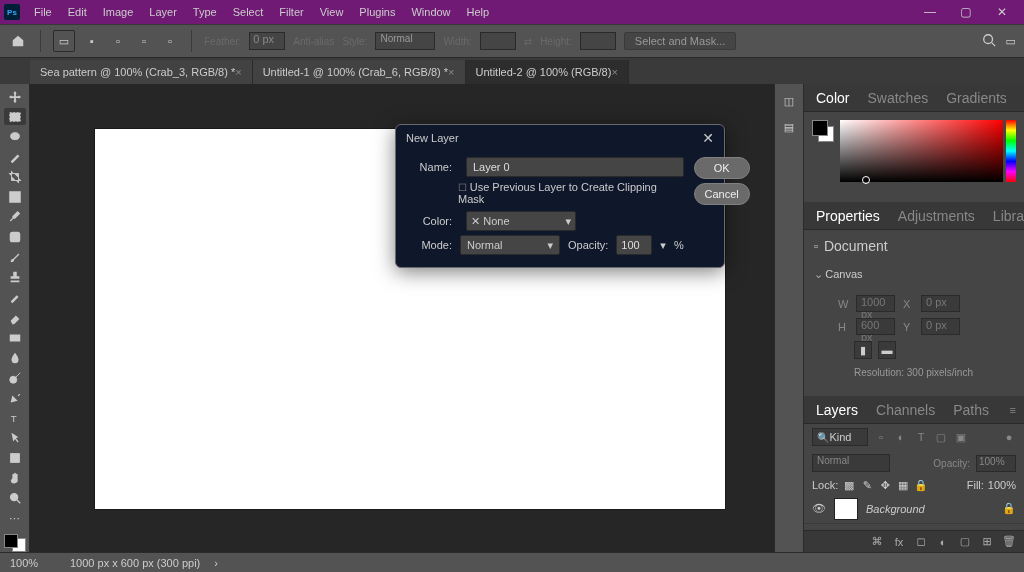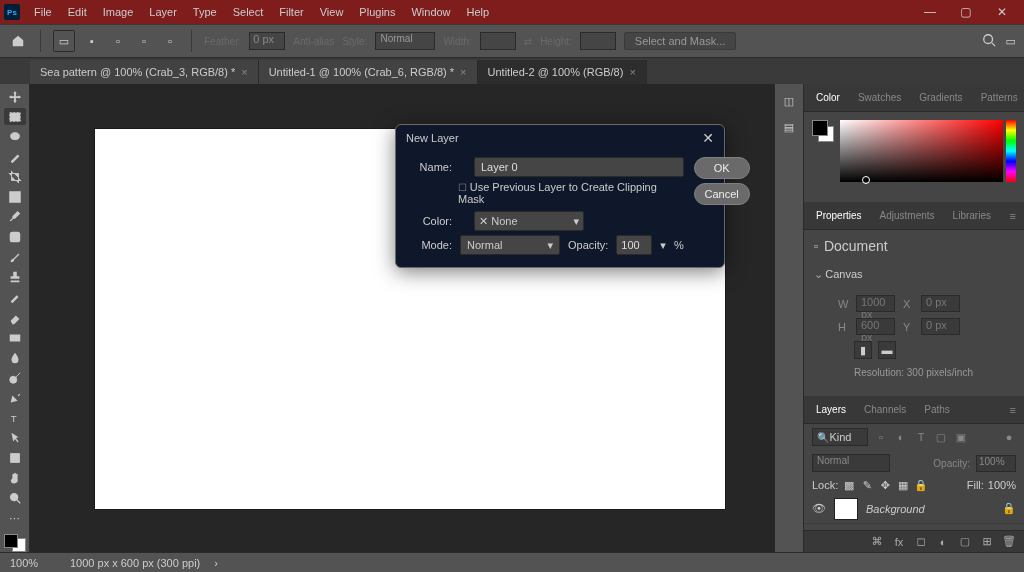--- a/index.html
+++ b/index.html
@@ -1,57 +1,57 @@
 <!DOCTYPE html>
 <html><head>
 <meta charset="utf-8">
 <style>
 *{box-sizing:border-box;margin:0;padding:0;font-family:"Segoe UI",Tahoma,sans-serif;font-size:11px;color:#ccc;user-select:none}
 body{background:#323232;overflow:hidden;width:1024px;height:572px;position:relative}
 
-.menubar{height:24px;background:#7f1d1d;display:flex;align-items:center;padding:0 4px}
+.menubar{height:24px;background:#701a75;display:flex;align-items:center;padding:0 4px}
 .menubar .ps{width:16px;height:16px;background:#001e36;border-radius:2px;margin-right:6px;display:flex;align-items:center;justify-content:center;color:#31a8ff;font-size:8px;font-weight:bold}
 .menubar .mi{padding:0 8px;height:24px;display:flex;align-items:center;cursor:default}
 .winctrl{margin-left:auto;display:flex}
 .winctrl div{width:36px;height:24px;display:flex;align-items:center;justify-content:center;font-size:12px}
 
 .optbar{height:34px;background:#535353;border-top:1px solid #383838;border-bottom:1px solid #2a2a2a;display:flex;align-items:center;padding:0 8px;gap:8px}
 .optbar .home{width:20px;height:20px;display:flex;align-items:center;justify-content:center}
 .optbar .selicon{width:22px;height:22px;border:1px solid #2a2a2a;display:flex;align-items:center;justify-content:center;border-radius:2px}
 .optbar .sep{width:1px;height:22px;background:#3a3a3a;margin:0 4px}
 .optbar .modebtn{width:18px;height:18px;display:flex;align-items:center;justify-content:center}
 .label{color:#9a9a9a;font-size:10px}
 .label.dim{color:#6a6a6a}
 .field{background:#454545;border:1px solid #2a2a2a;width:36px;height:18px;padding:0 3px;color:#888}
 .drop{background:#454545;border:1px solid #2a2a2a;height:18px;width:60px;padding:0 4px;color:#999;font-size:10px}
 .selmask{border:1px solid #3a3a3a;background:#454545;padding:2px 10px;border-radius:2px;color:#999}
 .rightopt{margin-left:auto;display:flex;gap:10px;align-items:center}
 
 .tabstrip{height:26px;background:#3a3a3a;display:flex;align-items:flex-end;padding-left:30px}
-.tab{background:#424242;color:#bbb;padding:0 10px;height:24px;display:flex;align-items:center;gap:6px;border-right:1px solid #2a2a2a;font-size:10px}
+.tab{background:#424242;color:#bbb;padding:0 10px;height:24px;display:flex;align-items:center;border-right:1px solid #2a2a2a;font-size:10px}
 .tab.active{background:#2d2d2d;color:#fff}
 .tab .x{color:#888;font-size:11px}
 
 .main{display:flex;height:calc(572px - 24px - 34px - 26px - 20px)}
 .toolbar{width:30px;background:#535353;display:flex;flex-direction:column;padding-top:4px;gap:3px;align-items:center;border-right:1px solid #2a2a2a}
 .tool{width:22px;height:21px;display:flex;align-items:center;justify-content:center;border-radius:2px}
 .tool.sel{background:#3a3a3a}
 .tool svg{width:14px;height:14px;fill:#ccc}
 .swatch{margin-top:4px;position:relative;width:22px;height:22px}
 .swatch .fg{width:14px;height:14px;background:#000;border:1px solid #888;position:absolute;top:0;left:0;z-index:2}
 .swatch .bg{width:14px;height:14px;background:#fff;border:1px solid #888;position:absolute;bottom:0;right:0}
 .canvasarea{flex:1;background:#262626;position:relative;overflow:hidden}
 .canvas{position:absolute;left:65px;top:45px;width:630px;height:380px;background:#fff;box-shadow:0 0 0 1px #1a1a1a}
 
 .dockstrip{width:30px;background:#535353;display:flex;flex-direction:column;align-items:center;padding-top:8px;gap:8px;border-left:1px solid #2a2a2a;border-right:1px solid #2a2a2a}
 .dockstrip div{width:18px;height:18px;display:flex;align-items:center;justify-content:center}
 
 .panels{width:220px;background:#454545;display:flex;flex-direction:column}
 .pheader{height:28px;background:#383838;display:flex;align-items:center;padding:0 8px;gap:10px;border-bottom:1px solid #2a2a2a}
-.ptab{color:#888;padding:4px 4px;font-size:10px}
+.ptab{color:#888;padding:4px 4px;font-size:14px}
 .ptab.on{color:#fff}
 .pmenu{margin-left:auto;color:#888}
 .colorpanel{height:90px;display:flex;padding:8px;gap:6px}
 .cswatch{position:relative;width:22px;height:22px}
 .cswatch .fg{width:16px;height:16px;background:#000;border:1px solid #888;position:absolute;top:0;left:0;z-index:2}
 .cswatch .bg{width:16px;height:16px;background:#fff;border:1px solid #888;position:absolute;bottom:0;right:0}
 .specthold{display:flex;flex:1;gap:3px}
 .spectrum{flex:1;height:62px;background:linear-gradient(to bottom,rgba(0,0,0,0),#000),linear-gradient(to right,#fff,red);position:relative}
 .spectrum .cur{position:absolute;left:22px;bottom:-2px;width:8px;height:8px;border:1px solid #fff;border-radius:50%}
 .hue{width:10px;height:62px;background:linear-gradient(to bottom,#f00,#ff0,#0f0,#0ff,#00f,#f0f,#f00)}
@@ -88,21 +88,21 @@
 .panbottom{height:22px;background:#383838;border-top:1px solid #2a2a2a;display:flex;align-items:center;justify-content:flex-end;gap:8px;padding:0 8px}
 .panbottom div{width:14px;height:14px;display:flex;align-items:center;justify-content:center;color:#aaa}
 
 .status{height:20px;background:#535353;border-top:1px solid #2a2a2a;display:flex;align-items:center;padding:0 10px;gap:14px;font-size:10px;color:#bbb}
 .status .zoom{width:46px}
 
 .dialog{position:absolute;left:395px;top:124px;width:330px;background:#0f172a;border:1px solid #6a6a6a;border-radius:6px;box-shadow:0 4px 20px rgba(0,0,0,.5);z-index:50}
 .dlgtitle{height:26px;display:flex;align-items:center;padding:0 10px;font-size:11px;color:#ddd}
 .dlgtitle .x{margin-left:auto;color:#ccc;font-size:14px;cursor:pointer}
 .dlgbody{padding:6px 12px 12px;display:grid;grid-template-columns:1fr 56px;gap:6px 10px}
-.dlgrow{display:flex;align-items:center;gap:22px;margin-bottom:4px}
+.dlgrow{display:flex;align-items:center;gap:14px;margin-bottom:4px}
 .dlgrow .lb{width:44px;text-align:right;color:#ccc;font-size:11px}
 .dlgrow .inp{flex:1;background:#454545;border:1px solid #2a2a2a;height:20px;padding:0 6px;color:#ddd;font-size:11px;border-radius:2px}
 .dlgrow .sel{background:#454545;border:1px solid #2a2a2a;height:20px;padding:0 4px;color:#ccc;font-size:10px;border-radius:2px;display:flex;align-items:center;gap:3px}
 .dlgck{font-size:10px;color:#888;margin-left:50px;margin-bottom:6px}
 .dlgbtn{background:#6a6a6a;border:1px solid #808080;border-radius:12px;height:22px;display:flex;align-items:center;justify-content:center;color:#eee;font-size:11px;cursor:pointer;margin-bottom:4px}
 .dlgleft{grid-column:1}
 .optrow{display:flex;align-items:center;gap:8px;margin-top:2px}
 .optrow .lb{width:44px;text-align:right;color:#ccc}
 .optrow .sel{background:#454545;border:1px solid #2a2a2a;height:20px;padding:0 6px;color:#ccc;border-radius:2px;width:100px;display:flex;align-items:center}
 .optrow .opl{color:#ccc}

